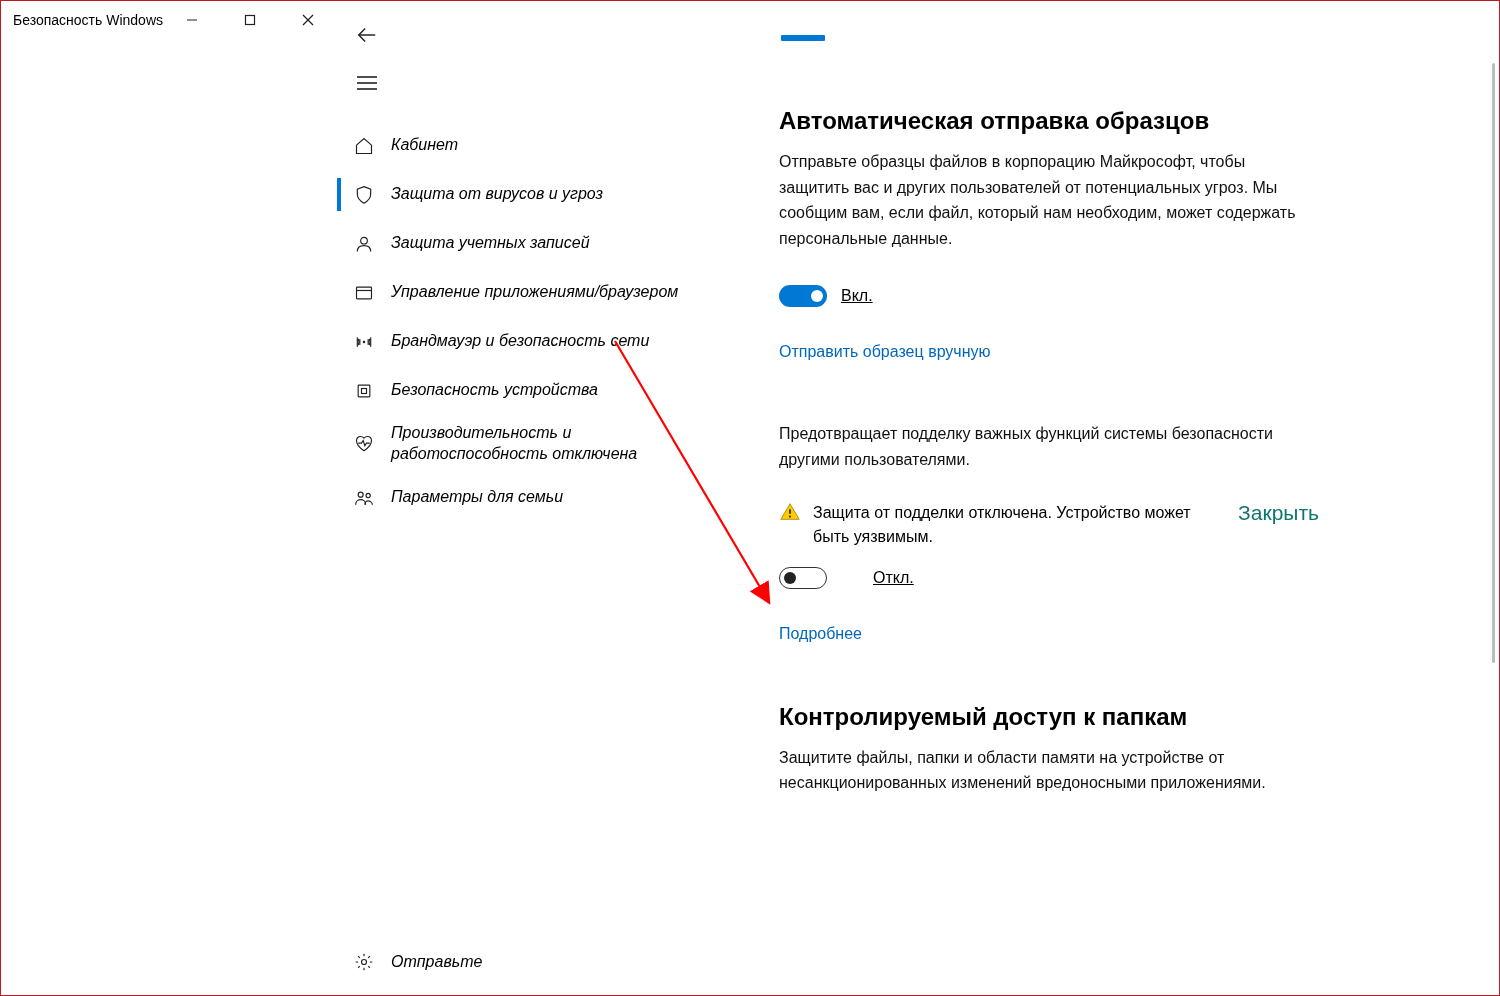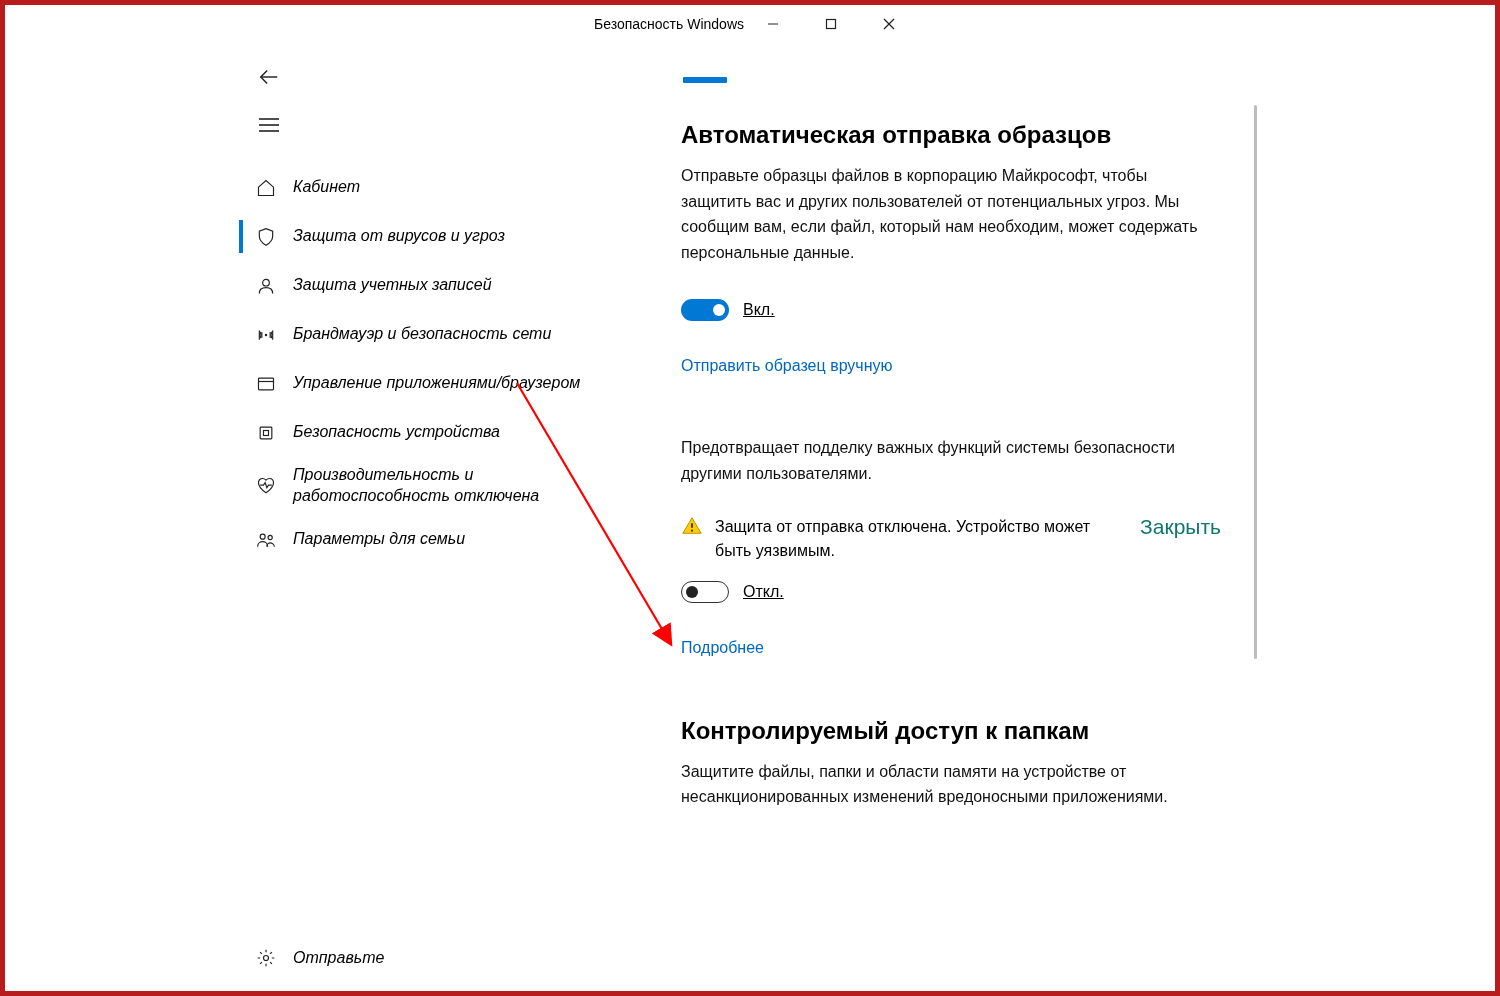--- a/index.html
+++ b/index.html
@@ -1,17 +1,17 @@
 <!DOCTYPE html>
 <html><head>
 <meta charset="utf-8">
 <style>
   * { box-sizing: border-box; margin: 0; padding: 0; }
   html, body { width: 1500px; height: 996px; font-family: "Segoe UI", Tahoma, sans-serif; background: #fff; color: #000; overflow: hidden; }
-  .window { width: 100%; height: 100%; border: 5px solid #b91c1c; display: flex; flex-direction: column; position: relative; align-items: center; }
+  .window { width: 100%; height: 100%; border: 1px solid #b91c1c; display: flex; flex-direction: row; position: relative; }
   .titlebar { height: 38px; display: flex; align-items: center; padding-left: 12px; font-size: 14px; }
   .titlebar-title { flex: 1; }
   .win-controls { display: flex; height: 100%; }
   .win-btn { width: 58px; display: flex; align-items: center; justify-content: center; font-size: 14px; cursor: default; }
   .body { flex: 1; display: flex; overflow: hidden; position: relative; }
   .side-col { width: 410px; display: flex; flex-direction: column; padding-top: 10px; }
   .back-btn { width: 48px; height: 48px; display: flex; align-items: center; justify-content: center; margin-left: 6px; font-size: 20px; cursor: default; }
   .hamburger { width: 48px; height: 48px; display: flex; align-items: center; justify-content: center; margin-left: 6px; cursor: default; }
   .hamburger svg { width: 20px; height: 16px; }
   .nav { margin-top: 14px; flex: 1; }
@@ -32,21 +32,21 @@
   .toggle.off { background:#fff; border:1.5px solid #333; }
   .toggle.off .thumb { left:4px; background:#222; }
   .thumb { position:absolute; top:50%; transform:translateY(-50%); width:12px; height:12px; border-radius:50%; }
   .toggle-label { font-size:16px;text-decoration:underline; }
   .link { color:#0067c0; font-size:16px; cursor:default; display:inline-block; }
   .link-row { margin-top: 36px; }
   .warning-block { display:flex; align-items:flex-start; margin-top: 28px; }
   .warn-icon { width:22px; height:22px; margin-right: 12px; flex-shrink:0; }
   .warn-text { font-size:16px; line-height:1.5; flex:1; }
   .warn-dismiss { color:#0f766e; font-size:21px; margin-left:14px; cursor:default; white-space:nowrap; }
-  .toggle-row.tight { margin-top: 18px; }
+  .toggle-row.tight { margin-top: 18px; gap: 32px; }
   .link-row.tight { margin-top: 36px; }
   .scrollbar { position:absolute; right:4px; top:62px; bottom:332px; width:3px; background:#bdbdbd; border-radius:2px; }
   .topbar-underline { position:absolute; left:444px; top:34px; width:44px; height:6px; background:#0078d4; border-radius:1px; }
   .arrow-svg { position:absolute; left:268px; top:332px; width:200px; height:300px; pointer-events:none; z-index:5;}
 </style>
 </head>
 <body>
 
 <div class="window">
 
@@ -117,40 +117,40 @@
                 <circle cx="12" cy="8" r="4"></circle>
                 <path d="M4 21 C4 16 8 14 12 14 C16 14 20 16 20 21"></path>
               </svg>
           </span>
           <span class="nav-label">Защита учетных записей</span>
         </div>
 
         <div class="nav-item">
           <span class="nav-icon">
             <svg viewBox="0 0 24 24">
+                <rect x="3" y="5" width="18" height="14" rx="1"></rect>
+                <line x1="3" y1="9" x2="21" y2="9"></line>
+              </svg>
+          </span>
+          <span class="nav-label">Управление приложениями/браузером</span>
+        </div>
+
+        <div class="nav-item">
+          <span class="nav-icon">
+            <svg viewBox="0 0 24 24">
                 <circle cx="12" cy="12" r="1.5" fill="#222" stroke="none"></circle>
                 <path d="M7 9 C7 9 7 15 7 15" stroke-linecap="round"></path>
                 <path d="M17 9 C17 9 17 15 17 15" stroke-linecap="round"></path>
                 <path d="M4 7 C4 7 4 17 4 17" stroke-linecap="round"></path>
                 <path d="M20 7 C20 7 20 17 20 17" stroke-linecap="round"></path>
                 <path d="M5 8 A9 9 0 0 1 5 16" transform="rotate(0)"></path>
                 <path d="M19 8 A9 9 0 0 0 19 16"></path>
               </svg>
           </span>
           <span class="nav-label">Брандмауэр и безопасность сети</span>
-        </div>
-
-        <div class="nav-item">
-          <span class="nav-icon">
-            <svg viewBox="0 0 24 24">
-                <rect x="3" y="5" width="18" height="14" rx="1"></rect>
-                <line x1="3" y1="9" x2="21" y2="9"></line>
-              </svg>
-          </span>
-          <span class="nav-label">Управление приложениями/браузером</span>
         </div>
 
         <div class="nav-item">
           <span class="nav-icon">
             <svg viewBox="0 0 24 24">
                 <rect x="5" y="5" width="14" height="14" rx="1"></rect>
                 <rect x="9" y="9" width="6" height="6"></rect>
               </svg>
           </span>
           <span class="nav-label">Безопасность устройства</span>
@@ -186,21 +186,21 @@
               <circle cx="12" cy="12" r="3"></circle>
               <path d="M12 2 L12 5 M12 19 L12 22 M2 12 L5 12 M19 12 L22 12 M4.9 4.9 L7 7 M17 17 L19.1 19.1 M4.9 19.1 L7 17 M17 7 L19.1 4.9"></path>
             </svg>
         </span>
         <span class="nav-label">Отправьте</span>
       </div>
     </div>
 
     <div class="content">
 
-      <div class="section" style="margin-top:50px">
+      <div class="section" style="margin-top:78px">
         <div class="h2">Автоматическая отправка образцов</div>
         <div class="desc">Отправьте образцы файлов в корпорацию Майкрософт, чтобы защитить вас и других пользователей от потенциальных угроз. Мы сообщим вам, если файл, который нам необходим, может содержать персональные данные.</div>
         <div class="toggle-row">
           <div class="toggle on">
               <div class="thumb"></div>
             </div>
           <span class="toggle-label">Вкл.</span>
         </div>
         <div class="link-row">
           <span class="link">Отправить образец вручную</span>
@@ -211,21 +211,21 @@
         <div class="desc">Предотвращает подделку важных функций системы безопасности другими пользователями.</div>
 
         <div class="warning-block">
           <span class="warn-icon">
             <svg viewBox="0 0 24 24">
                 <polygon points="12,3 22,20 2,20" fill="#ffcc00" stroke="#b58900" stroke-width="1"></polygon>
                 <line x1="12" y1="9" x2="12" y2="14" stroke="#333" stroke-width="2"></line>
                 <circle cx="12" cy="17" r="1.2" fill="#333"></circle>
               </svg>
           </span>
-          <span class="warn-text">Защита от отправка отключена. Устройство может быть уязвимым.</span>
+          <span class="warn-text">Защита от подделки отключена. Устройство может быть уязвимым.</span>
           <span class="warn-dismiss">Закрыть</span>
         </div>
 
         <div class="toggle-row tight">
           <div class="toggle off">
               <div class="thumb"></div>
             </div>
           <span class="toggle-label">Откл.</span>
         </div>
         <div class="link-row tight">

